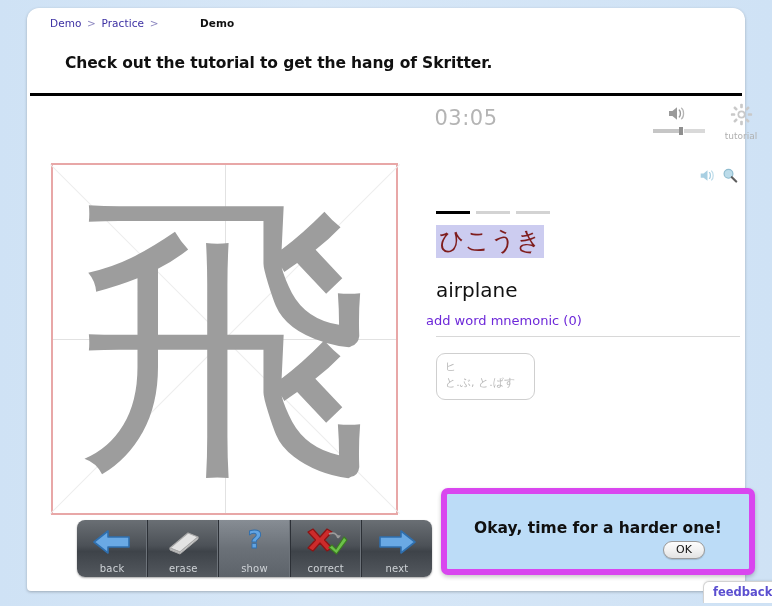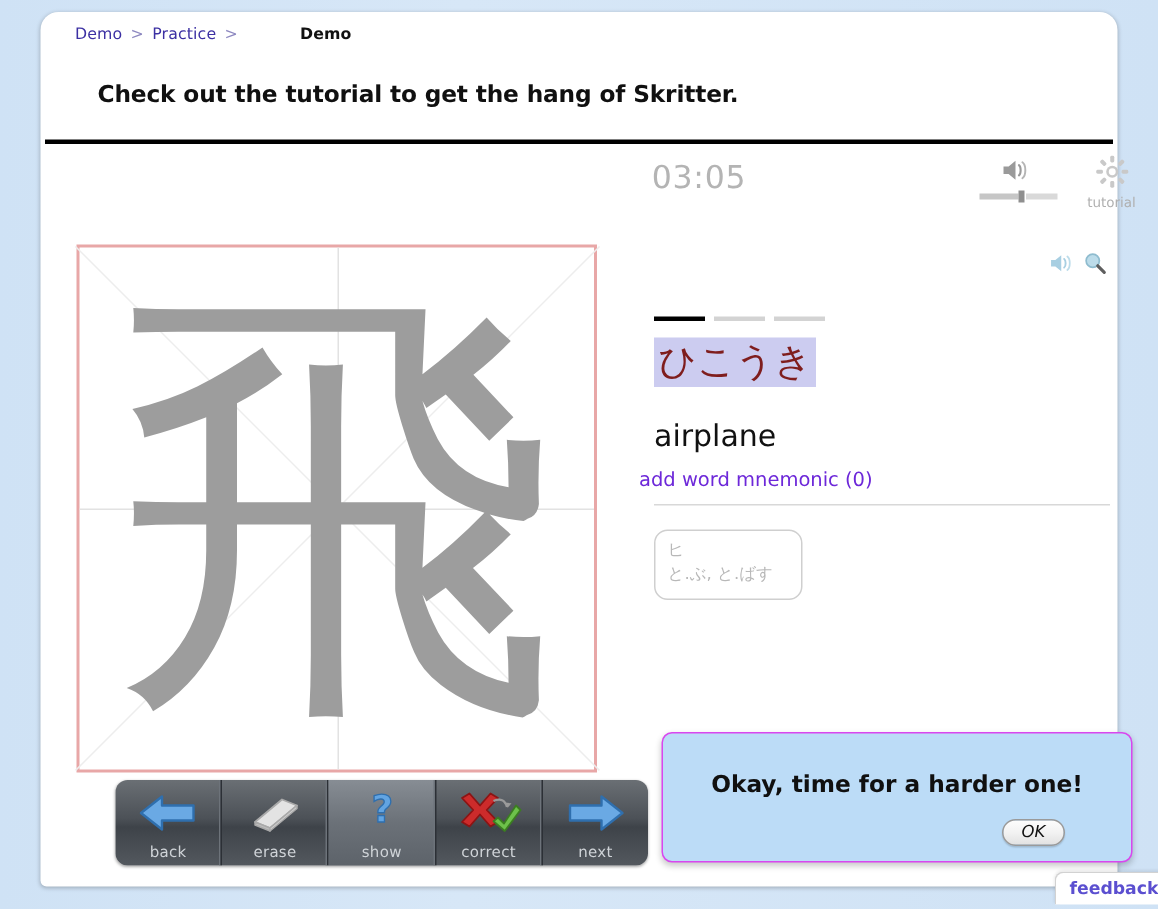--- a/index.html
+++ b/index.html
@@ -212,40 +212,39 @@
     line-height: 1.45;
     font-family: "DejaVu Sans", sans-serif;
   }
 
   
   #dialog {
     position: absolute;
     left: 414px; top: 480px;
     width: 314px; height: 87px;
     background: #bcdcf7;
-    border: 1px solid #d946ef;
+    border: 6px solid #d946ef;
     border-radius: 7px;
     box-shadow: 0 2px 4px rgba(0,0,0,.22);
   }
   #dialog-text {
     position:absolute; left:0; right:0; top: 25px;
     text-align:center;
     font-size: 15.5px; font-weight: bold; color:#101010;
   }
   #dialog-ok {
     position:absolute; right: 44px; bottom: 10px;
     min-width: 42px; padding: 1px 11px 2px;
     font-size: 11px; color:#111;
     background: linear-gradient(to bottom,#fdfdfd 0%,#f2f2f2 50%,#e2e2e2 100%);
     border: 1px solid #9a9a9a;
     border-radius: 10px;
     box-shadow: 0 1px 1px rgba(0,0,0,.16);
     cursor:pointer;
     text-align:center;
-    font-style:italic;
   }
 
   
   #feedback-tab {
     position: absolute;
     left: 676px; top: 573px;
     padding: 3px 9px 4px;
     background: #ffffff;
     border: 1px solid #d2d2d2;
     border-bottom: none;

